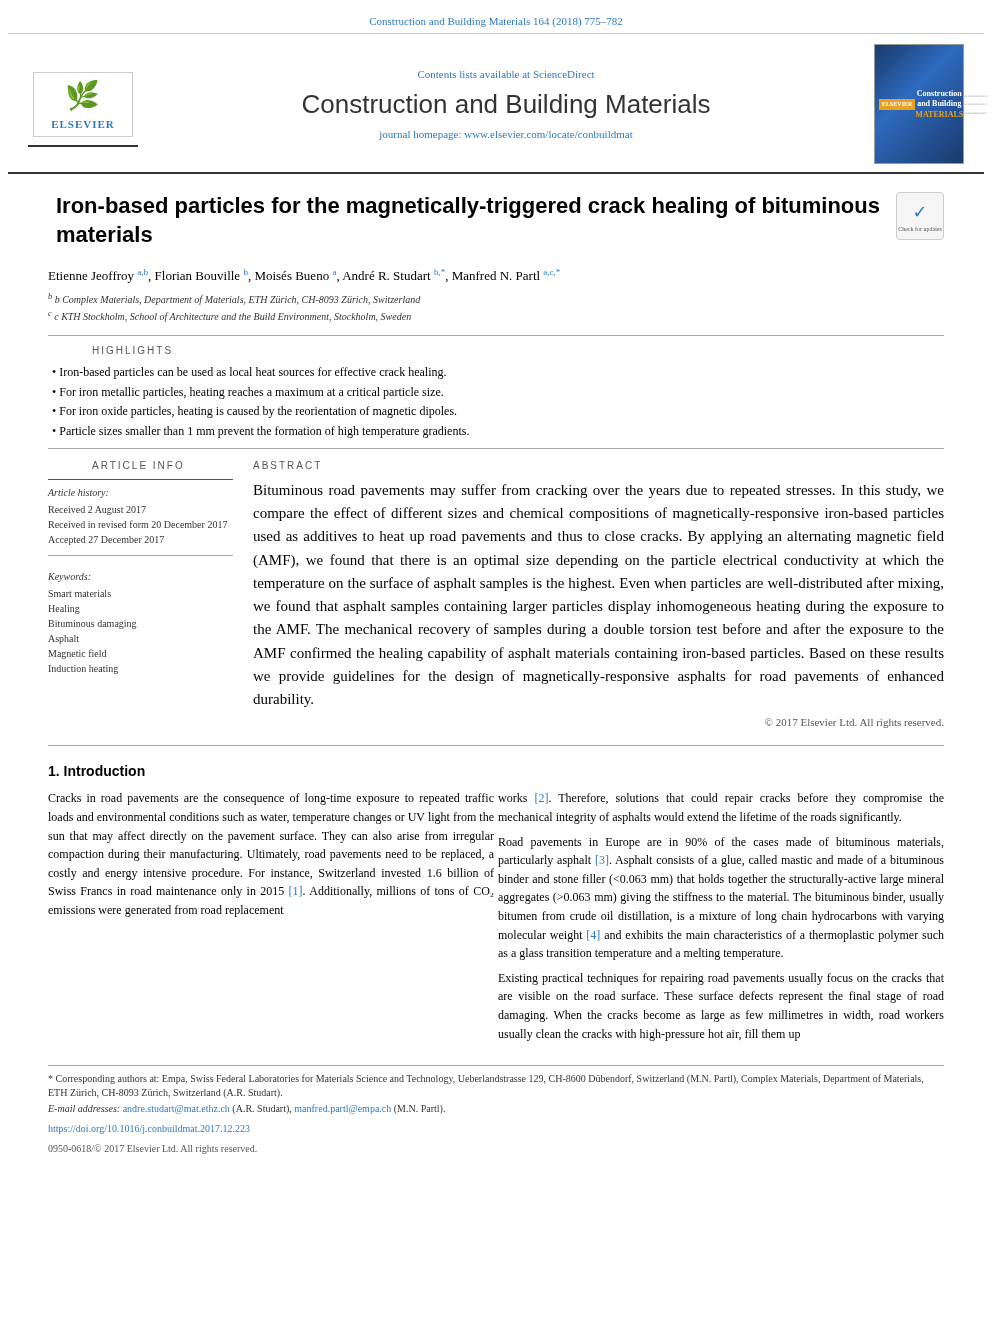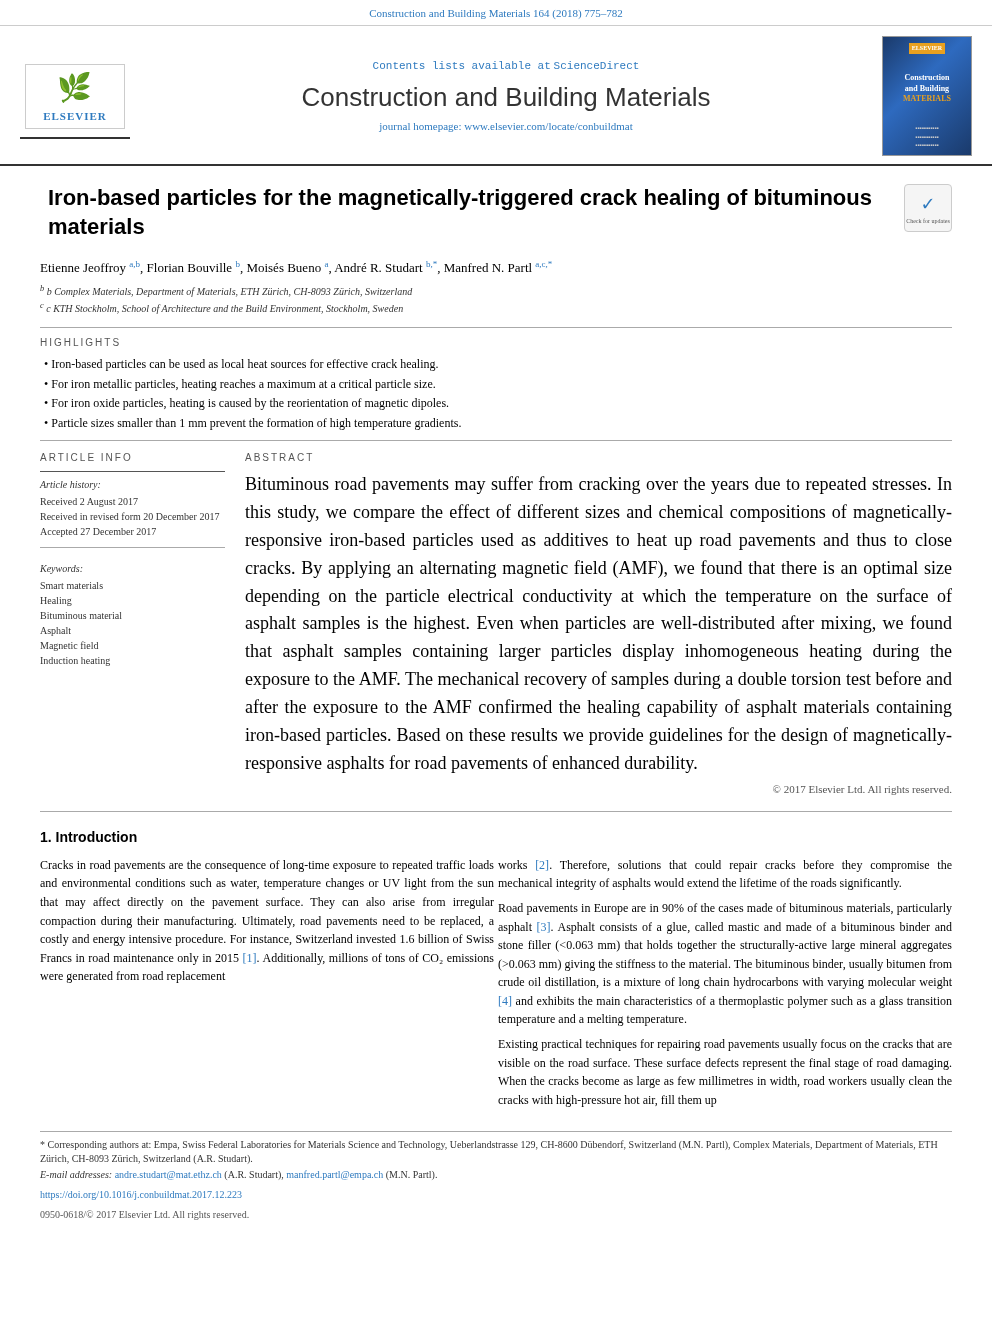--- a/index.html
+++ b/index.html
@@ -8,21 +8,21 @@
       background: #fff;
       color: #000;
       width: 992px;
       min-height: 1323px;
       font-size: 13px;
       line-height: 1.4;
     }
     .page-container {
       width: 992px;
       background: #fff;
-      padding: 0;
+      padding: 8px;
     }
     
     .top-banner {
       text-align: center;
       padding: 6px 0 4px 0;
       font-size: 11px;
       color: #2e7abf;
       border-bottom: 1px solid #ccc;
     }
     
@@ -64,21 +64,20 @@
       flex: 1;
       text-align: center;
     }
     .contents-line {
       font-size: 11px;
       color: #555;
       margin-bottom: 4px;
     }
     .contents-line span {
       color: #2e7abf;
-      font-family: Liberation Mono, monospace;
     }
     .journal-title-main {
       font-size: 26px;
       font-weight: normal;
       color: #333;
       margin-bottom: 4px;
       font-family: Arial, sans-serif;
     }
     .journal-homepage {
       font-size: 11px;
@@ -86,21 +85,20 @@
     }
     .journal-homepage span {
       color: #2e7abf;
     }
     .journal-cover-img {
       width: 90px;
       height: 120px;
       background: linear-gradient(135deg, #1a3a6b 0%, #2e6abf 40%, #1a3a6b 100%);
       border: 1px solid #999;
       display: flex;
-      flex-direction: column;
       align-items: center;
       justify-content: space-between;
       padding: 6px 4px;
       color: #fff;
       font-size: 7px;
       text-align: center;
     }
     .cover-badge-top {
       background: #e8a020;
       color: #fff;
@@ -172,20 +170,21 @@
       margin: 8px 0;
     }
     
     .section-label {
       font-size: 10px;
       letter-spacing: 2px;
       color: #555;
       text-transform: uppercase;
       margin-bottom: 6px;
       font-family: Arial, sans-serif;
+      margin-left: 44px;
     }
     .highlights-list {
       list-style: none;
       padding: 0;
       margin: 0 0 0 4px;
     }
     .highlights-list li {
       font-size: 12px;
       margin-bottom: 3px;
       color: #000;
@@ -232,21 +231,21 @@
     }
     .abstract-label {
       font-size: 10px;
       letter-spacing: 2px;
       color: #555;
       text-transform: uppercase;
       margin-bottom: 6px;
       font-family: Arial, sans-serif;
     }
     .abstract-text {
-      font-size: 18px;
+      font-size: 15px;
       color: #000;
       line-height: 1.55;
       text-align: justify;
     }
     .copyright-line {
       font-size: 11px;
       color: #555;
       text-align: right;
       margin-top: 4px;
     }
@@ -387,21 +386,21 @@
         <div style="border-top: 1px solid #555; padding-top: 6px;">
           <div class="article-history-label">Article history:</div>
           <div class="article-history-item">Received 2 August 2017</div>
           <div class="article-history-item">Received in revised form 20 December 2017</div>
           <div class="article-history-item">Accepted 27 December 2017</div>
         </div>
         <div style="border-top: 1px solid #aaa; margin-top: 8px; padding-top: 6px;">
           <div class="keywords-label">Keywords:</div>
           <div class="keyword-item">Smart materials</div>
           <div class="keyword-item">Healing</div>
-          <div class="keyword-item">Bituminous material</div>
+          <div class="keyword-item">Bituminous damaging</div>
           <div class="keyword-item">Asphalt</div>
           <div class="keyword-item">Magnetic field</div>
           <div class="keyword-item">Induction heating</div>
         </div>
       </div>
 
       <div class="right-col">
         <div class="abstract-label">ABSTRACT</div>
         <div class="abstract-text">Bituminous road pavements may suffer from cracking over the years due to repeated stresses. In this study, we compare the effect of different sizes and chemical compositions of magnetically-responsive iron-based particles used as additives to heat up road pavements and thus to close cracks. By applying an alternating magnetic field (AMF), we found that there is an optimal size depending on the particle electrical conductivity at which the temperature on the surface of asphalt samples is the highest. Even when particles are well-distributed after mixing, we found that asphalt samples containing larger particles display inhomogeneous heating during the exposure to the AMF. The mechanical recovery of samples during a double torsion test before and after the exposure to the AMF confirmed the healing capability of asphalt materials containing iron-based particles. Based on these results we provide guidelines for the design of magnetically-responsive asphalts for road pavements of enhanced durability.</div>
         <div class="copyright-line">© 2017 Elsevier Ltd. All rights reserved.</div>

